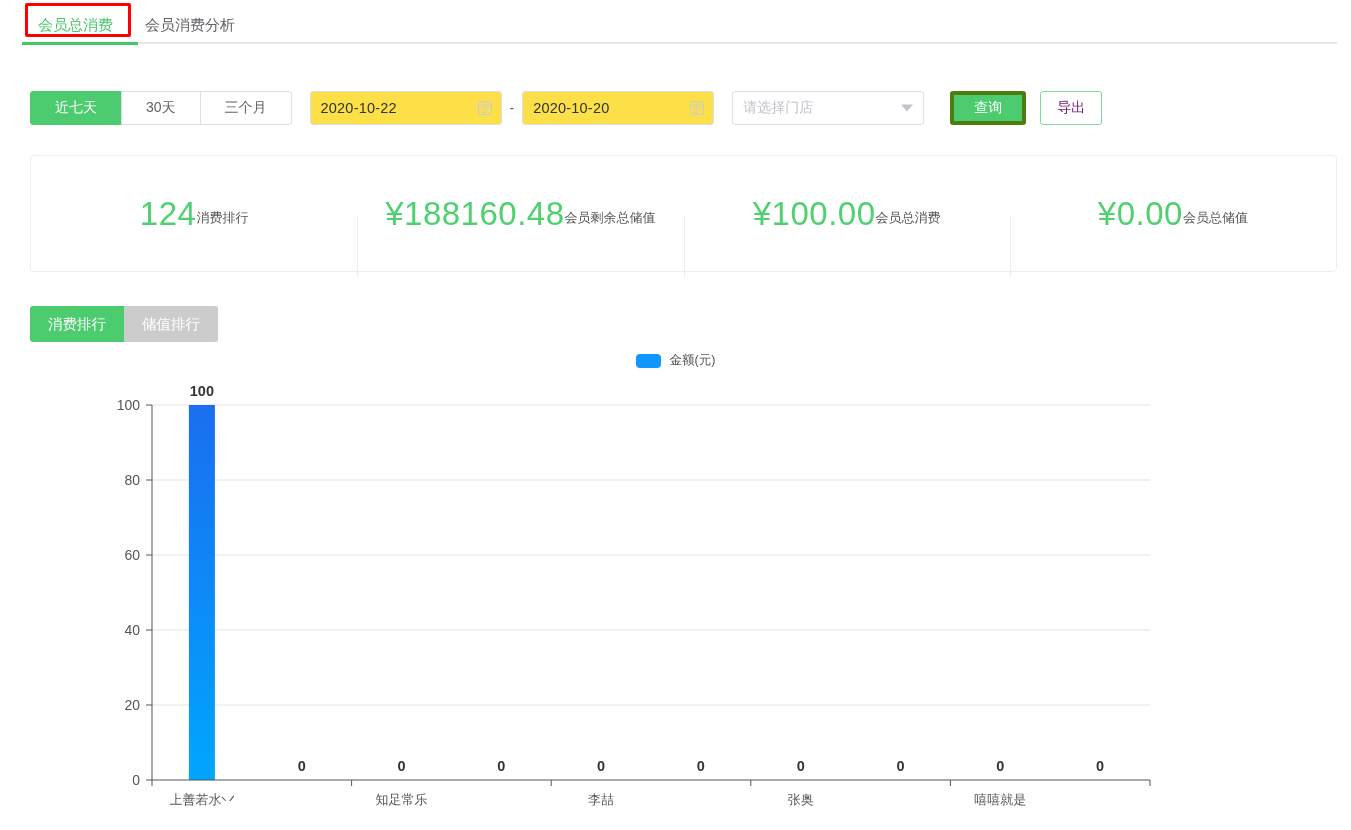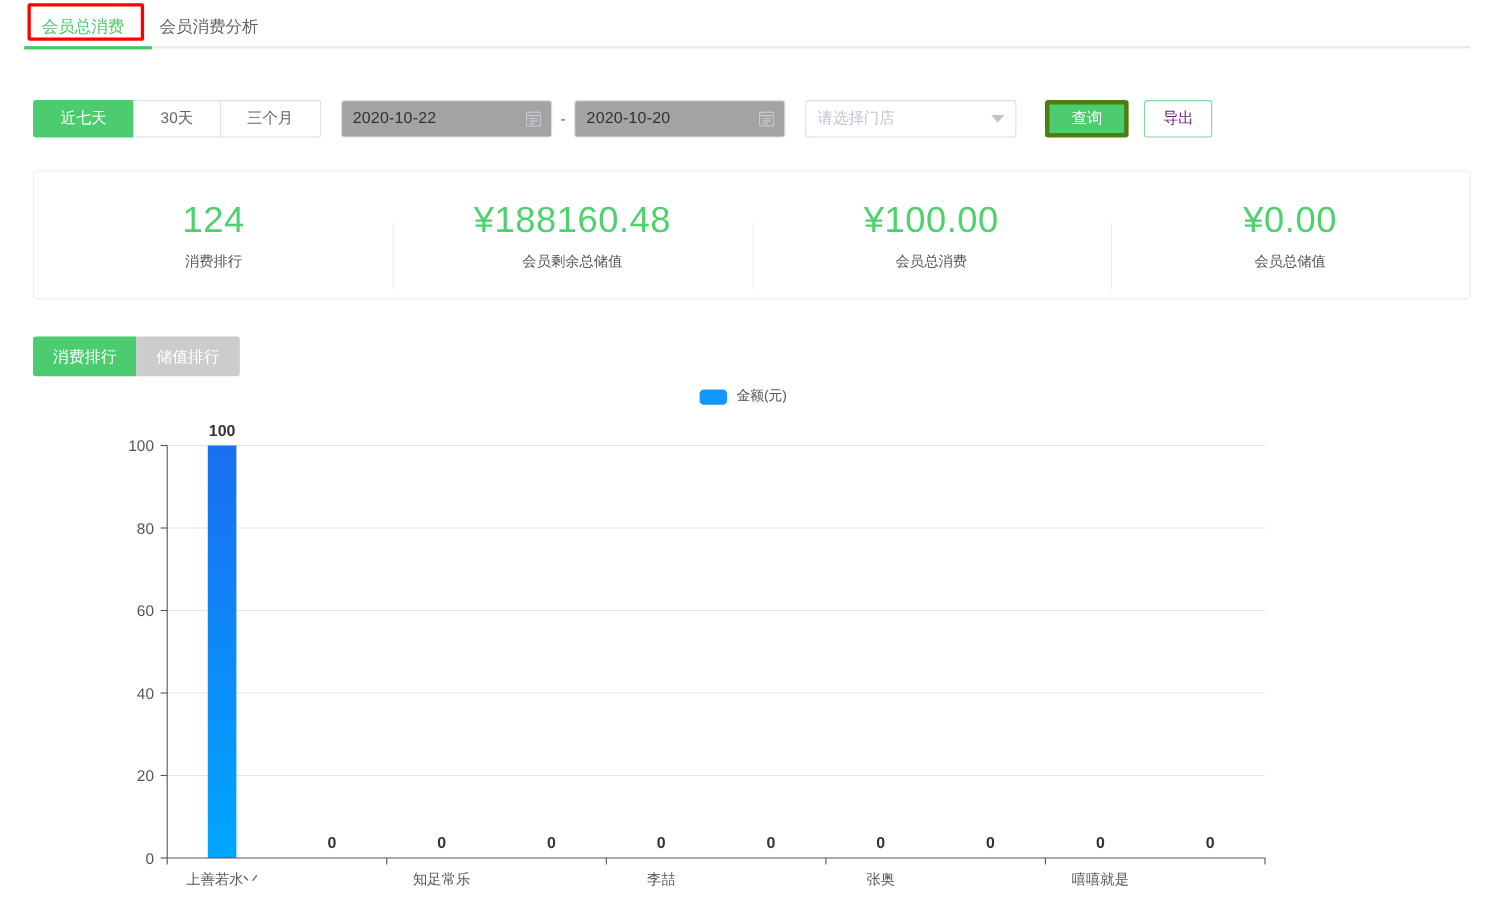--- a/index.html
+++ b/index.html
@@ -48,21 +48,21 @@
     font-size: 14px; cursor: pointer; margin-left: -1px; white-space: nowrap;
   }
   .btn-group .gbtn:first-child { margin-left: 0; border-radius: 3px 0 0 3px; }
   .btn-group .gbtn:last-child { border-radius: 0 3px 3px 0; }
   .btn-group .gbtn.active {
     background: #4ccc6e; border-color: #4ccc6e; color: #fff;
   }
 
   .date-input {
     position: relative; width: 192px; height: 34px; border: 1px solid #dcdfe6;
-    border-radius: 3px; background: #a3a3a3; display: flex; align-items: center;
+    border-radius: 3px; background: #fde047; display: flex; align-items: center;
     padding: 0 10px; margin-left: 18px; font-size: 14px; color: #303133;
     font-weight: bold;
   }
   .date-input .val { font-weight: normal; font-size: 14.5px; letter-spacing: .2px; }
   .cal-icon {
     position: absolute; right: 9px; top: 50%; transform: translateY(-50%);
     width: 14px; height: 15px;
   }
   .dash { margin: 0 8px; color: #606266; font-size: 14px; }
 
@@ -91,21 +91,21 @@
   }
 
   
   .stats-card {
     position: absolute; left: 30px; top: 155px; width: 1307px; height: 117px;
     border: 1px solid #ebeef5; border-radius: 4px; background: #fff;
     display: flex; align-items: center;
   }
   .stat {
     flex: 1; position: relative; text-align: center;
-    display: flex; flex-direction: column; align-items: center; justify-content: center;
+    display: flex; flex-direction: row; align-items: center; justify-content: center;
   }
   .stat + .stat::before {
     content: ""; position: absolute; left: 0; top: 22px; width: 1px; height: 62px;
     background: #ebeef5;
   }
   .stat .value {
     color: #4fd16f; font-size: 33px; font-weight: 300; line-height: 40px;
     letter-spacing: .5px; white-space: nowrap;
   }
   .stat .label { color: #555; font-size: 13px; margin-top: 9px; }

